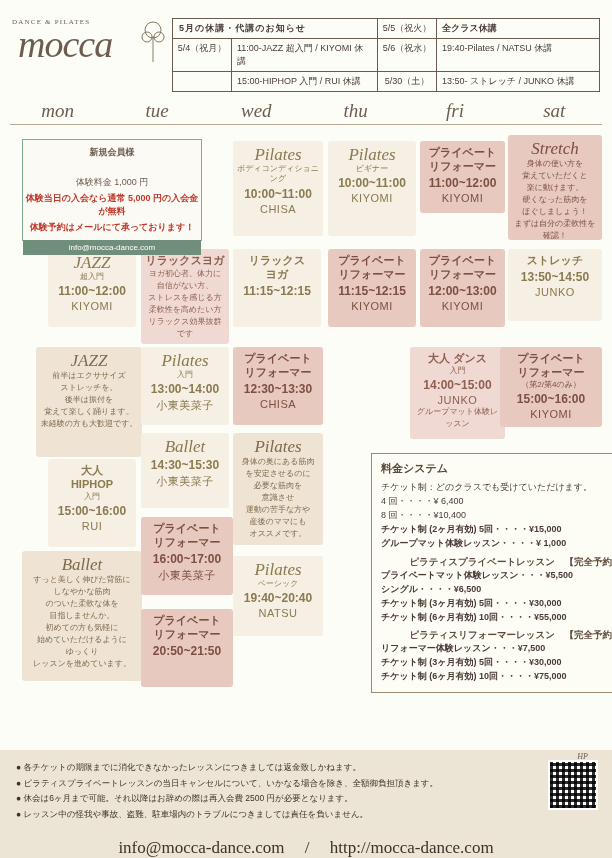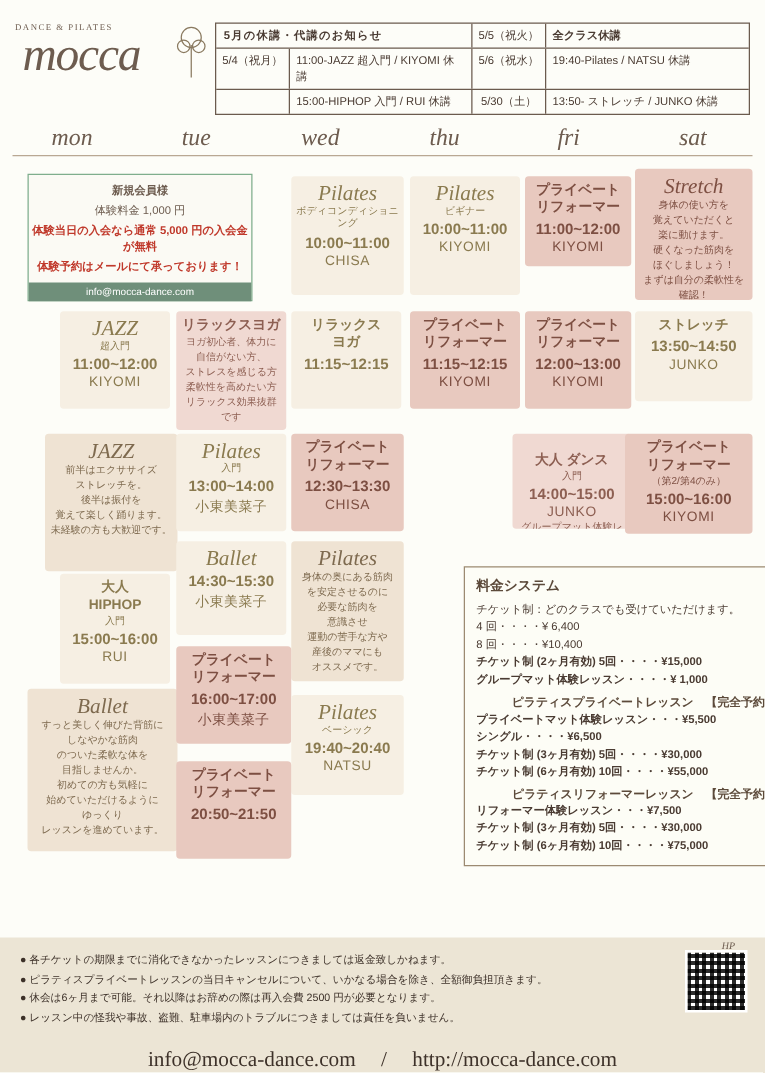--- a/index.html
+++ b/index.html
@@ -48,21 +48,21 @@
 
   
   .t-cream{background:#f6efe3;color:#8a7a4f;}
   .t-pink{background:#f0d9d2;color:#8d5f52;}
   .t-rose{background:#e8c9bf;color:#7d4f42;}
   .t-beige{background:#efe3d3;color:#7e6a4f;}
 
   
   .newbox{position:absolute;border:1px solid #7fae8d;background:#fbfaf4;box-sizing:border-box;text-align:center;}
   .newbox .nb-title{font-size:9px;font-weight:bold;color:#6d5c4f;margin-top:6px;}
-  .newbox .nb-line{font-size:9px;color:#6d5c4f;margin-top:3px;}
+  .newbox .nb-line{font-size:9px;color:#6d5c4f;margin-top:17px;}
   .newbox .nb-red{font-size:9px;font-weight:bold;color:#c0392b;margin-top:3px;}
   .newbox .nb-mail{margin-top:6px;background:#6f8f7a;color:#fff;font-size:8px;padding:3px 0;}
 
   
   .price{position:absolute;border:1px solid #9c8a72;background:#fdfdf6;box-sizing:border-box;padding:7px 9px;}
   .price h3{margin:0 0 5px 0;font-size:11px;font-weight:bold;color:#5c4a3a;}
   .price .line{font-size:9px;line-height:1.55;color:#4a3b32;}
   .price .sect{font-size:9.5px;font-weight:bold;margin-top:5px;color:#5c4a3a;text-align:right;}
   .price .bold{font-weight:bold;}
 
@@ -183,21 +183,21 @@
         <div class="cls-name">Pilates</div>
         <div class="cls-sub">入門</div>
         <div class="cls-time">13:00~14:00</div>
         <div class="cls-teacher">小東美菜子</div>
       </div>
       <div class="cell t-rose" style="left: 233px; top: 216px; width: 90px; height: 78px; padding: 5px 4px;">
         <div class="cls-name-jp">プライベート<br>リフォーマー</div>
         <div class="cls-time">12:30~13:30</div>
         <div class="cls-teacher">CHISA</div>
       </div>
-      <div class="cell t-pink" style="left: 410px; top: 216px; width: 95px; height: 76px; padding: 15px 4px;">
+      <div class="cell t-pink" style="left: 410px; top: 216px; width: 95px; height: 92px; padding: 5px 4px;">
         <div class="cls-name-jp">大人 ダンス</div>
         <div class="cls-sub">入門</div>
         <div class="cls-time">14:00~15:00</div>
         <div class="cls-teacher">JUNKO</div>
         <div class="cls-desc">グループマット体験レッスン</div>
       </div>
       <div class="cell t-rose" style="left: 500px; top: 216px; width: 102px; height: 80px; padding: 5px 4px;">
         <div class="cls-name-jp">プライベート<br>リフォーマー</div>
         <div class="cls-sub">（第2/第4のみ）</div>
         <div class="cls-time">15:00~16:00</div>

